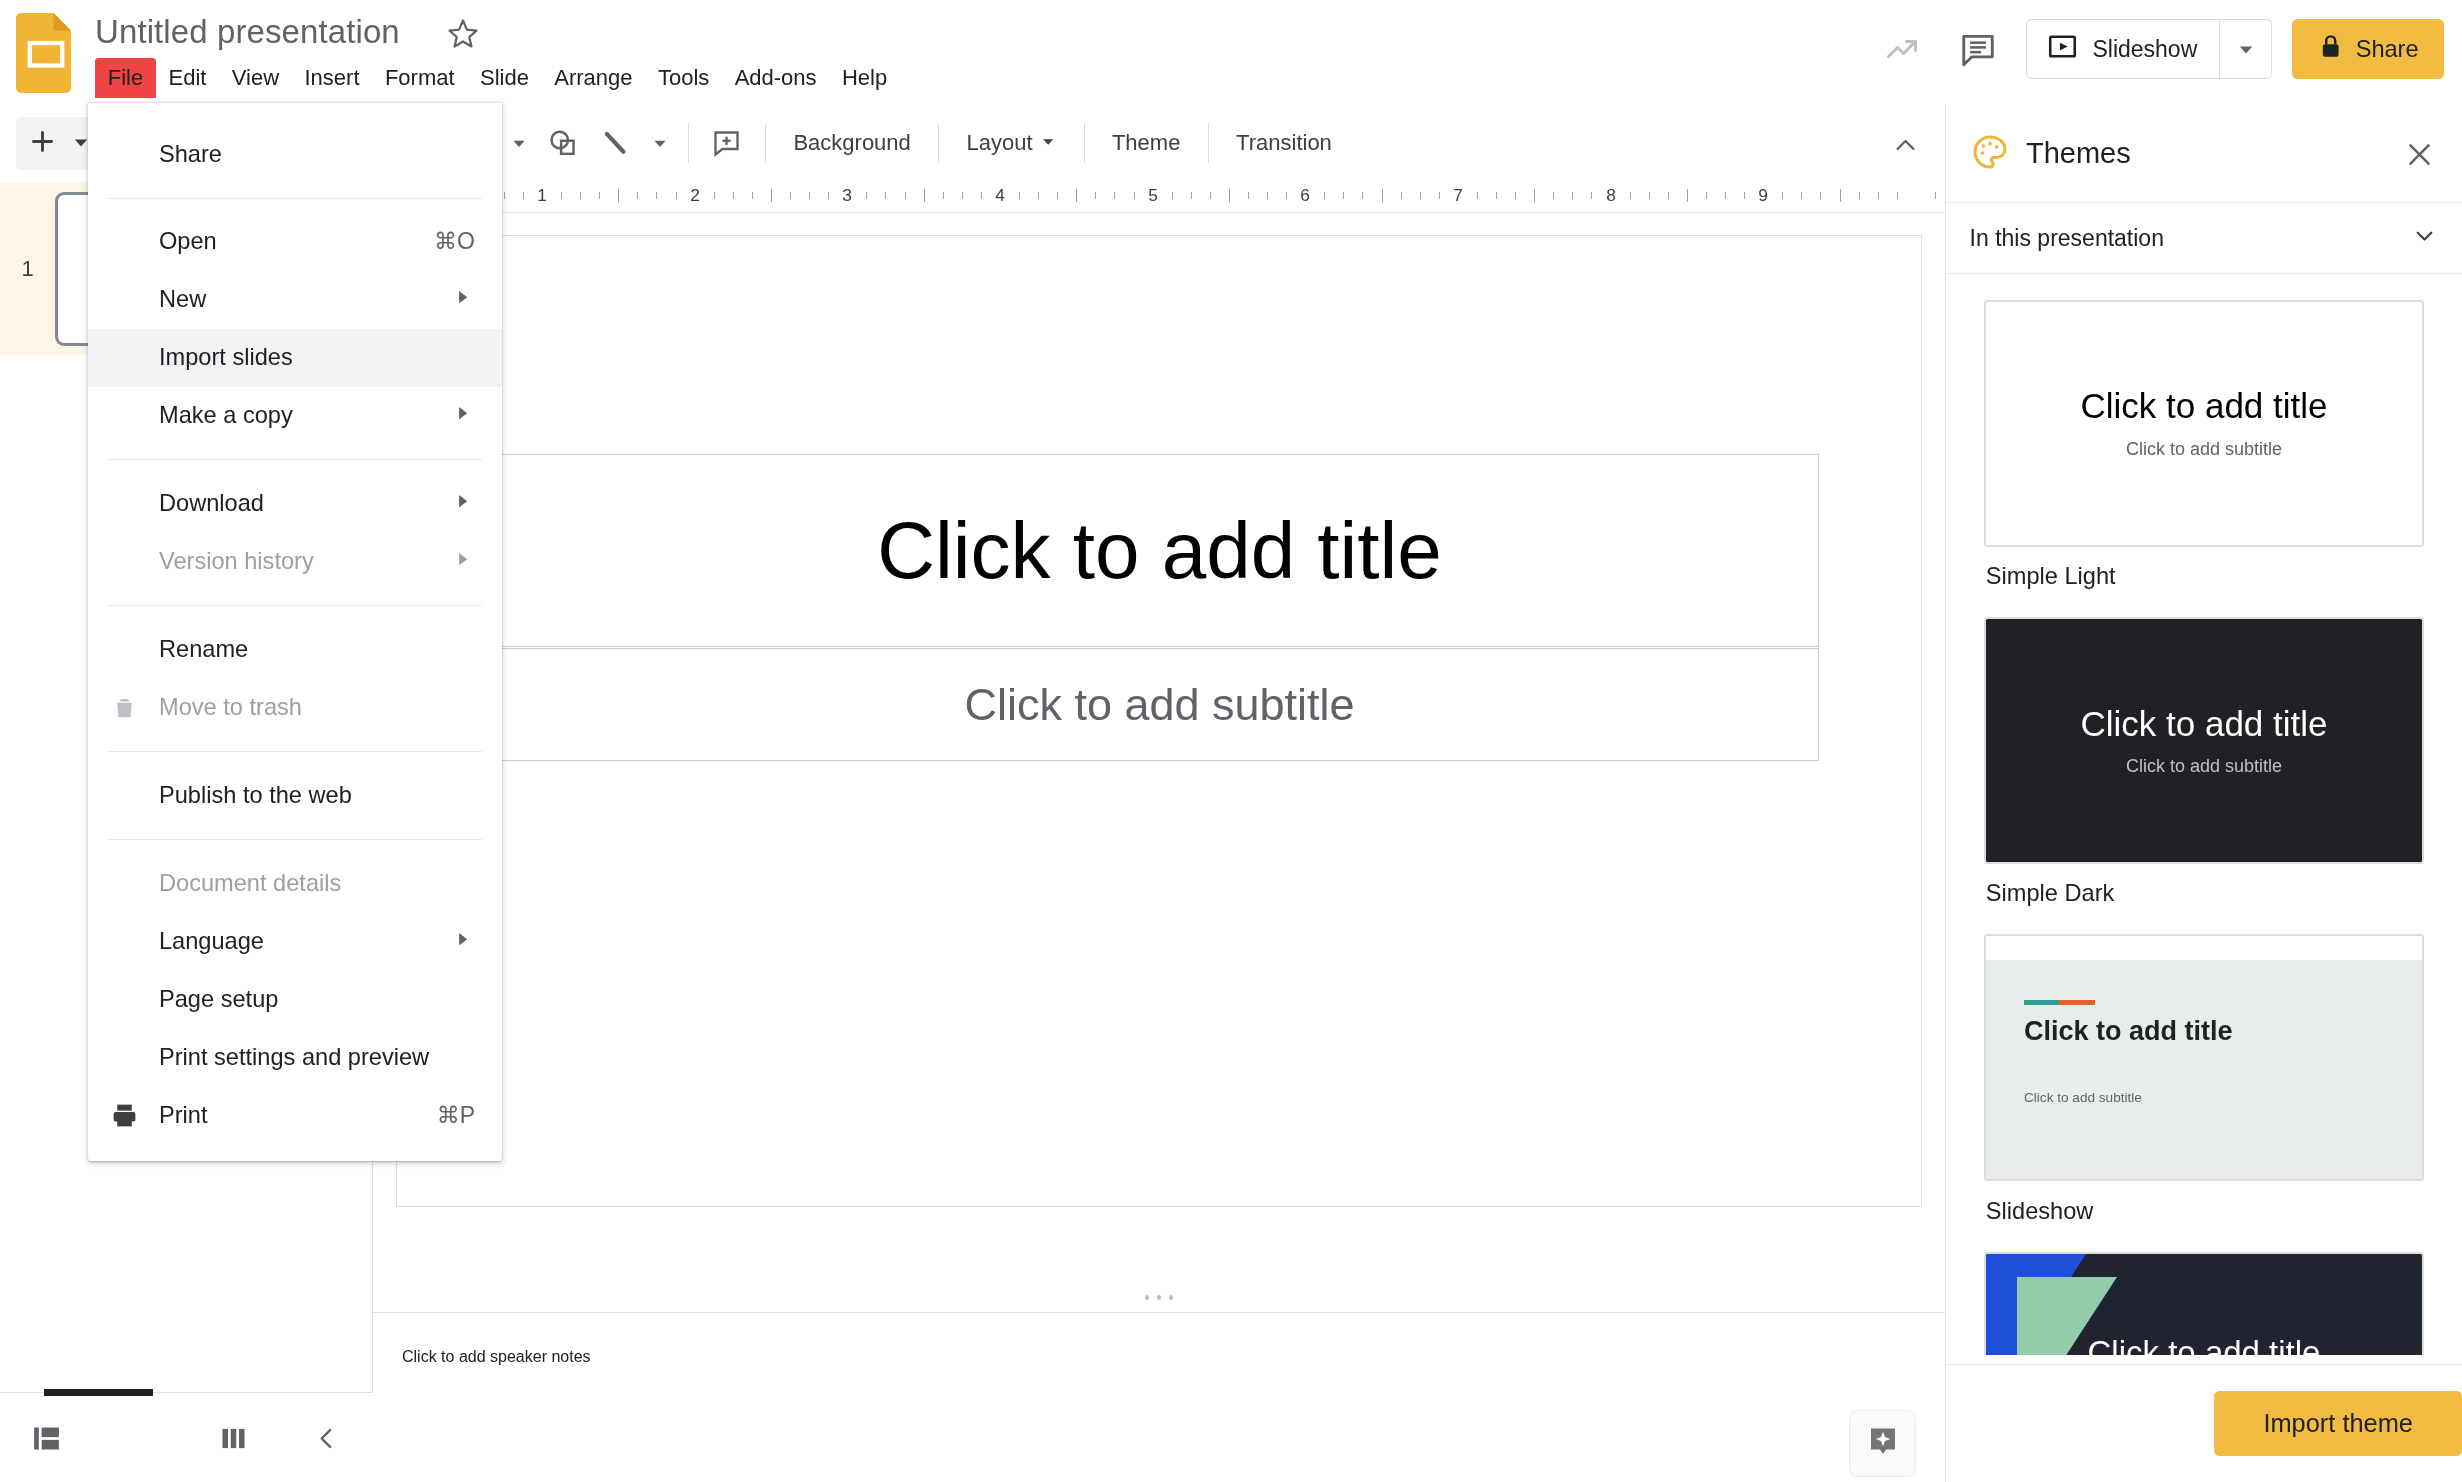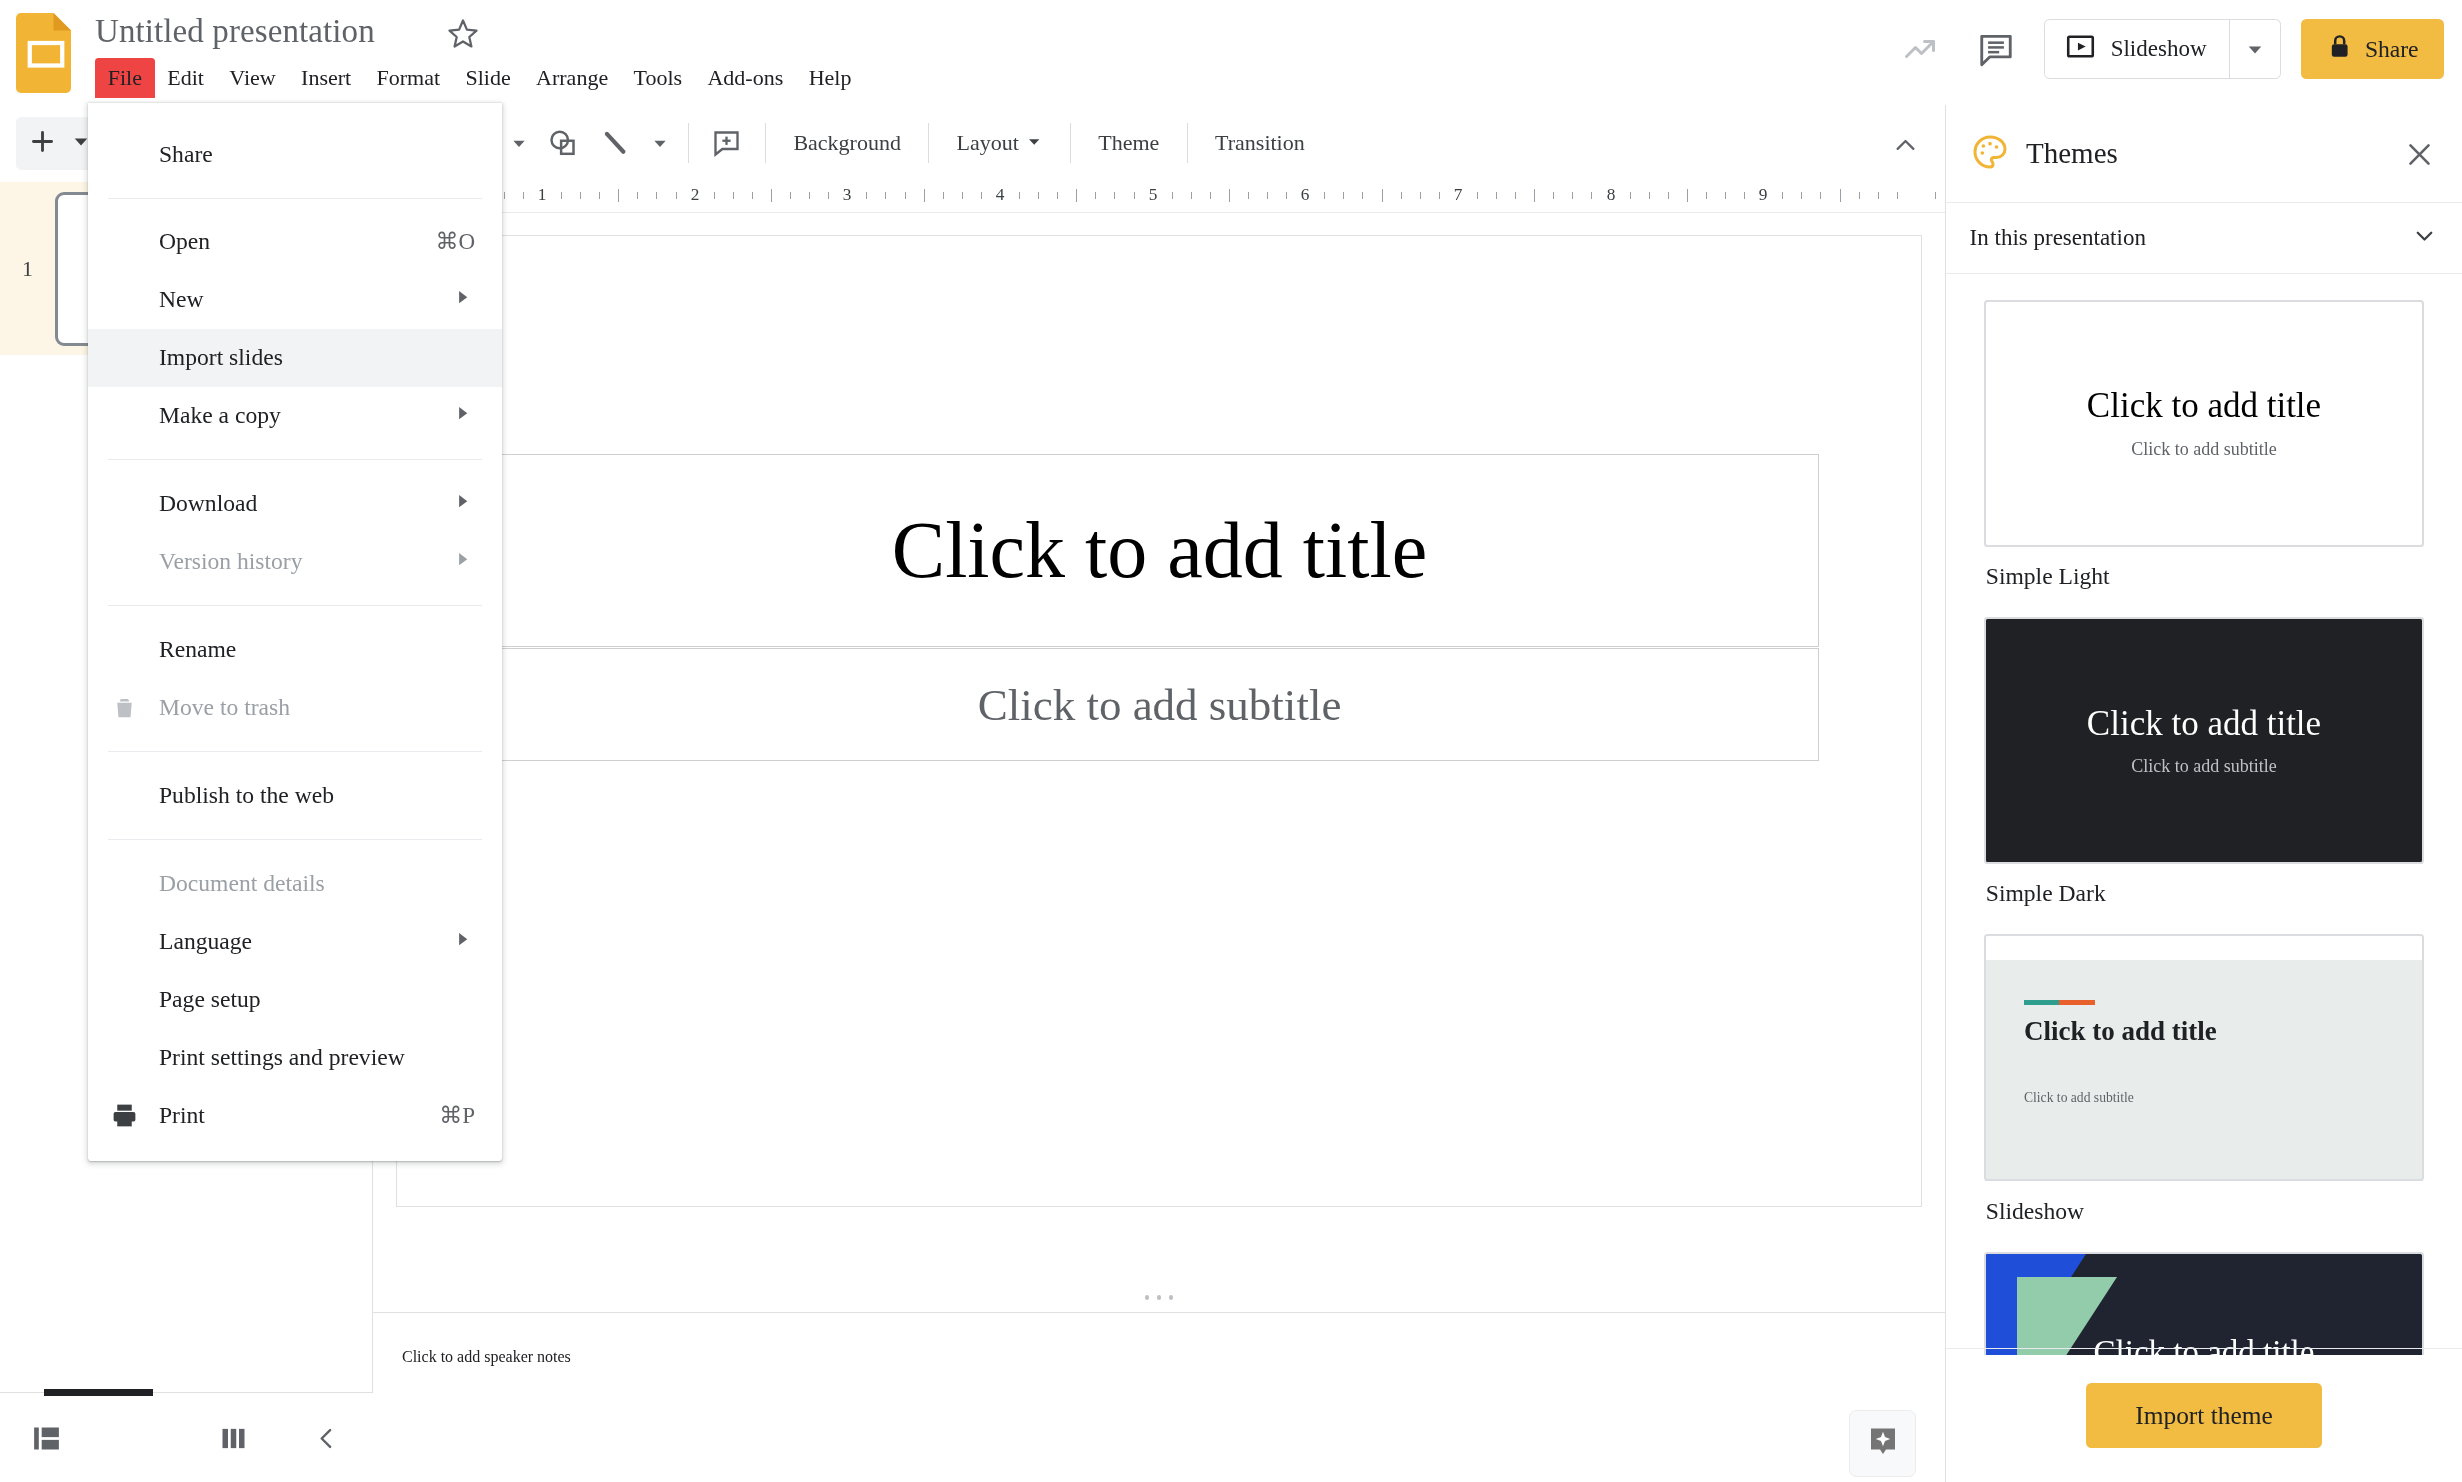--- a/index.html
+++ b/index.html
@@ -2,21 +2,21 @@
 <html style="font-size:14.5px"><head>
 <meta charset="utf-8">
 <style>
   * { box-sizing: border-box; margin: 0; padding: 0; }
   html, body {
     width: 2462px; height: 1483px;
     font-family: "Liberation Sans", sans-serif;
     background: #ffffff;
     overflow: hidden;
   }
-  #app { position: relative; width: 2462px; height: 1483px; font-family: Liberation Serif, serif; }
+  #app { position: relative; width: 2462px; height: 1483px; }
 
   
   .topbar { position: absolute; left: 0; top: 0; width: 2462px; height: 105px; background: #fff; }
   .slides-logo {
     position: absolute; left: 16.4px; top: 12.7px; width: 60px; height: 80px;
   }
   .doc-title {
     position: absolute; left: 95px; top: 12.7px;
     font-size: 33px; color: #5f6368; letter-spacing: 0.1px; white-space: nowrap;
   }
@@ -146,22 +146,22 @@
   .tp-streamline .s { position: absolute; left: 38px; top: 154px; font-size: 13.6px; color: #5f6368; }
 
   .tp-focus { background: #1f2430; }
   .tp-focus .blue { position: absolute; left: 0; top: 0; width: 0; height: 0;
       border-left: 100px solid #1f4fd8; border-bottom: 154px solid transparent; }
   .tp-focus .green { position: absolute; left: 31px; top: 23.6px; width: 0; height: 0;
       border-left: 100px solid #93ccab; border-bottom: 154px solid transparent; }
   .tp-focus .t { position: absolute; left: 0; right: 0; top: 80px; text-align: center; font-size: 33px; color: #fff; }
 
   .import-theme-wrap {
-    position: absolute; left: 0; right: 0; bottom: 0; height: 134px;
-    border-top: 0.9px solid #e8eaed; display: flex; align-items: center; justify-content: center;
+    position: absolute; left: 0; right: 0; bottom: 0; height: 118px;
+    border-top: 0.9px solid #e8eaed; display: flex; align-items: center; justify-content: flex-end;
   }
   .import-theme-btn {
     background: #f2bc42; color: #202124; font-size: 25.4px; font-weight: 500;
     padding: 0 49px; height: 65px; display: flex; align-items: center; border-radius: 5.5px;
   }
 
   
   .file-menu {
     position: absolute; left: 88px; top: 103px; width: 414px;
     background: #fff; border-radius: 0 0 3.6px 3.6px;

